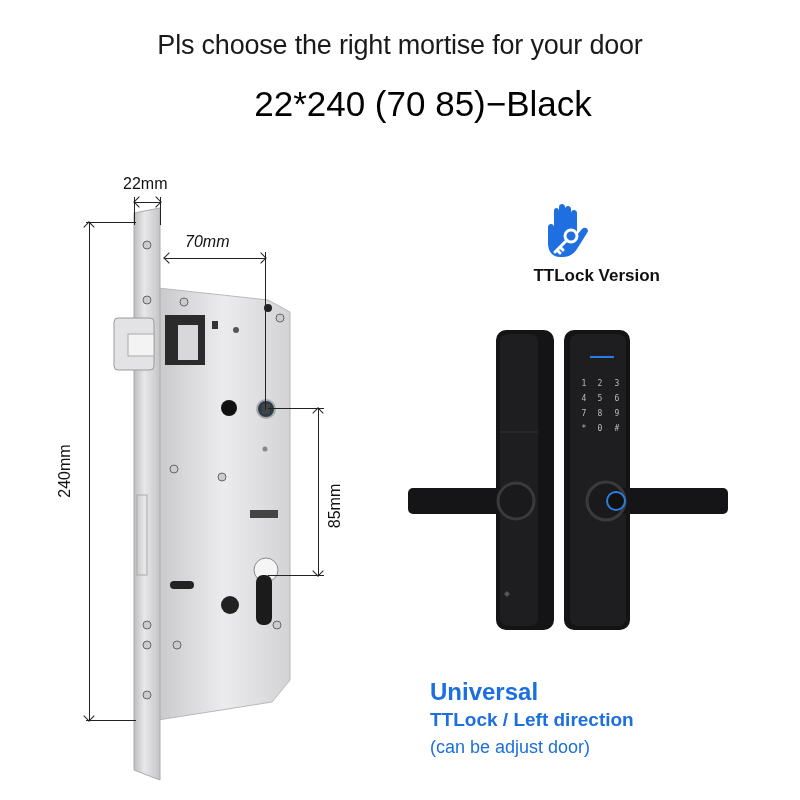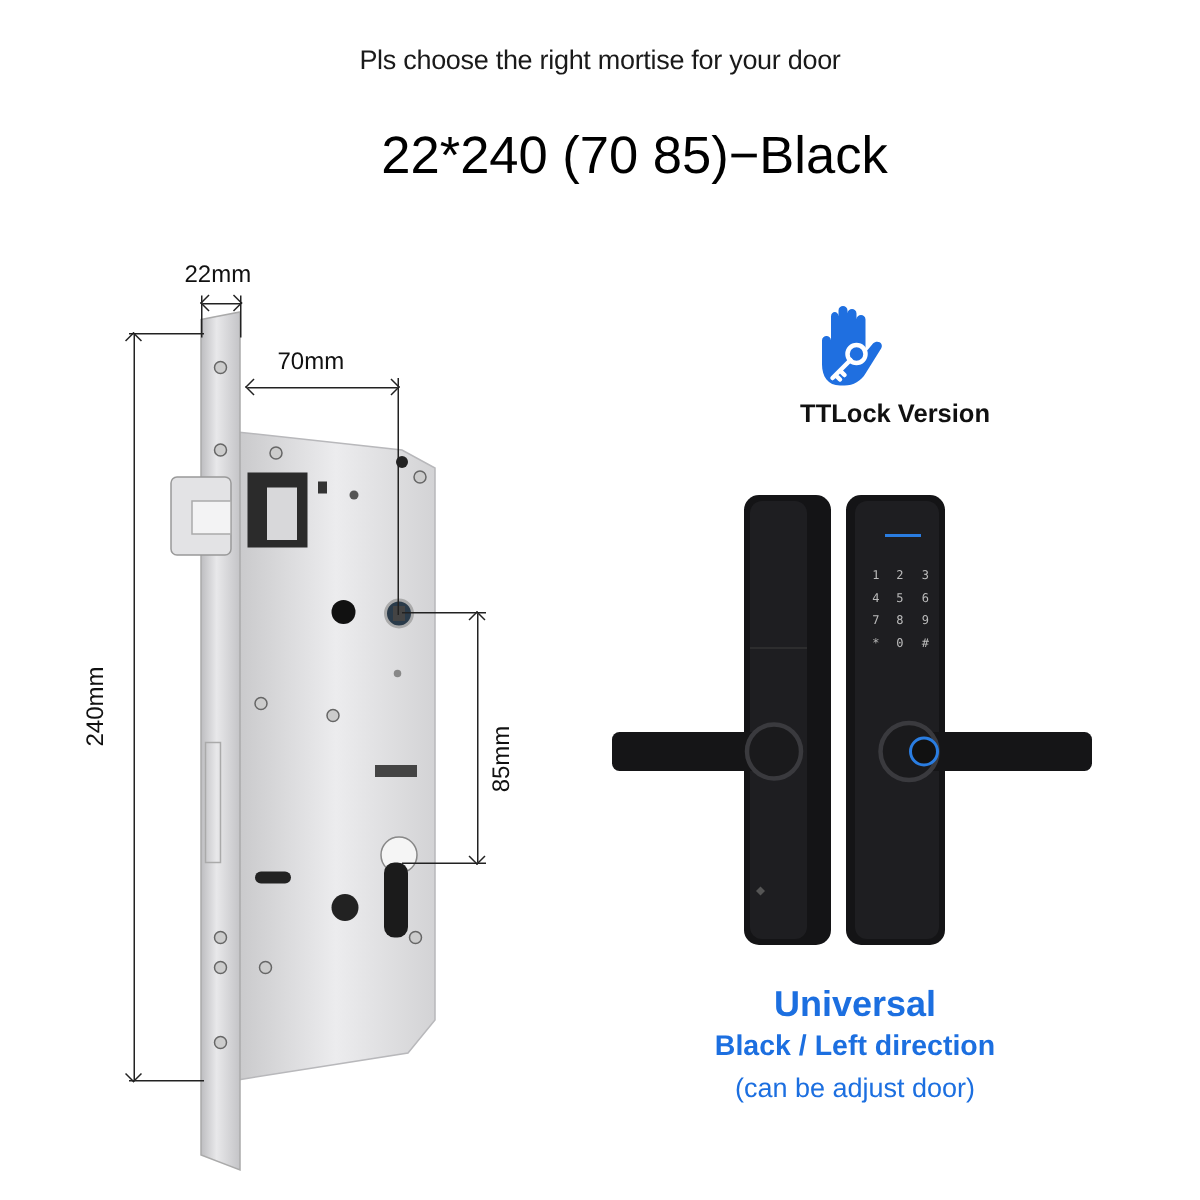--- a/index.html
+++ b/index.html
@@ -1,23 +1,23 @@
 <!DOCTYPE html>
 <html><head>
 <meta charset="utf-8">
 <style>
   html, body { margin: 0; padding: 0; background: #ffffff; }
   body { width: 800px; height: 800px; position: relative; overflow: hidden; font-family: "Liberation Sans", sans-serif; color: #111; }
   .abs { position: absolute; }
-  .subtitle { left: 0; width: 800px; top: 30px; text-align: center; font-size: 18px; color: #1a1a1a; letter-spacing: -0.2px; }
+  .subtitle { left: 0; width: 800px; top: 30px; text-align: center; font-size: 27px; color: #1a1a1a; letter-spacing: -0.2px; }
   .title { left: 0; width: 800px; top: 84px; text-align: center; font-size: 35px; color: #000; padding-left: 23px; }
   .dim-label { font-size: 16px; color: #111; }
   .line { background: #222; }
   .ttlock-label { left: 470px; width: 190px; top: 266px; text-align: right; font-size: 17px; font-weight: bold; color: #111; }
-  .blue-text { color: #1c6fe0; text-align: center; left: 430px; width: 280px; }
+  .blue-text { color: #1c6fe0; text-align: left; left: 430px; width: 280px; margin-top: 22px; }
   .universal { top: 656px; font-size: 24px; font-weight: bold; }
   .direction { top: 687px; font-size: 19px; font-weight: bold; }
   .adjust { top: 715px; font-size: 18px; }
   .arrow-h::before, .arrow-h::after { content: ""; position: absolute; top: -4px; width: 7px; height: 7px; border-left: 1.5px solid #222; border-bottom: 1.5px solid #222; }
   .arrow-h::before { left: 0; transform: rotate(45deg); }
   .arrow-h::after { right: 0; transform: rotate(-135deg); }
   .arrow-v::before, .arrow-v::after { content: ""; position: absolute; left: -4px; width: 7px; height: 7px; border-left: 1.5px solid #222; border-top: 1.5px solid #222; }
   .arrow-v::before { top: 0; transform: rotate(45deg); }
   .arrow-v::after { bottom: 0; transform: rotate(-135deg); }
 </style>
@@ -81,21 +81,21 @@
     <circle cx="147" cy="695" r="4" fill="#ccc" stroke="#666"></circle>
     <rect x="137" y="495" width="10" height="80" fill="none" stroke="#aaa"></rect>
   </svg>
 </div>
 
 <div class="abs dim-label" style="left:123px;top:175px;text-align:center;">22mm</div>
 <div class="abs line" style="left:134px;top:197px;width:1px;height:28px;"></div>
 <div class="abs line" style="left:160px;top:197px;width:1px;height:28px;"></div>
 <div class="abs line arrow-h" style="left:135px;top:202px;width:25px;height:1px;"></div>
 
-<div class="abs dim-label" style="left:185px;top:233px;">70mm</div>
+<div class="abs dim-label" style="left:185px;top:233px;font-style:italic;">70mm</div>
 <div class="abs line arrow-h" style="left:165px;top:258px;width:100px;height:1px;"></div>
 <div class="abs line" style="left:265px;top:252px;width:1px;height:158px;"></div>
 
 <div class="abs line" style="left:86px;top:222px;width:50px;height:1px;"></div>
 <div class="abs line" style="left:86px;top:720px;width:50px;height:1px;"></div>
 <div class="abs line arrow-v" style="left:89px;top:223px;width:1px;height:497px;"></div>
 <div class="abs dim-label" style="left:38px;top:462px;transform:rotate(-90deg);transform-origin:center;">240mm</div>
 
 <div class="abs line" style="left:268px;top:408px;width:56px;height:1px;"></div>
 <div class="abs line" style="left:268px;top:575px;width:56px;height:1px;"></div>
@@ -140,14 +140,14 @@
       <text x="217" y="111">#</text>
     </g>
 
     <rect x="190" y="168" width="138" height="26" rx="5" fill="#151517"></rect>
     <circle cx="206" cy="181" r="19" fill="#1a1a1c" stroke="#3a3a3e" stroke-width="3"></circle>
     <circle cx="216" cy="181" r="9" fill="#111" stroke="#2a7de1" stroke-width="2"></circle>
   </svg>
 </div>
 
 <div class="abs blue-text universal">Universal</div>
-<div class="abs blue-text direction">Black / Left direction</div>
+<div class="abs blue-text direction">TTLock / Left direction</div>
 <div class="abs blue-text adjust">(can be adjust door)</div>
 
 </body></html>

